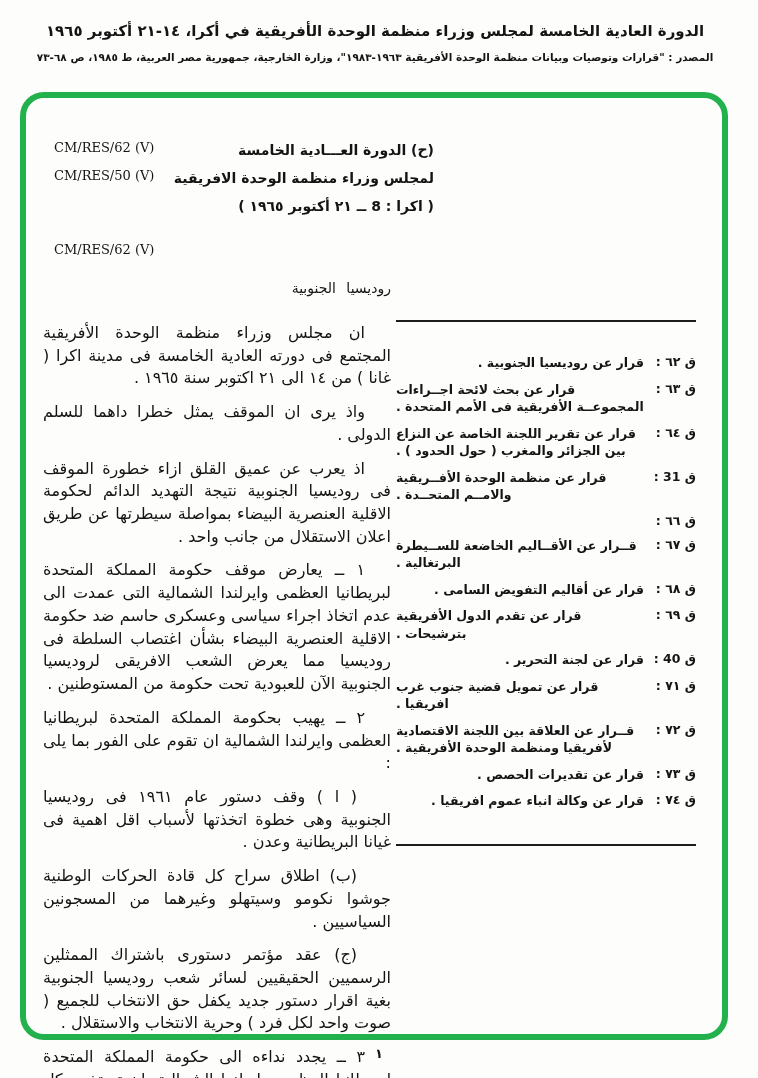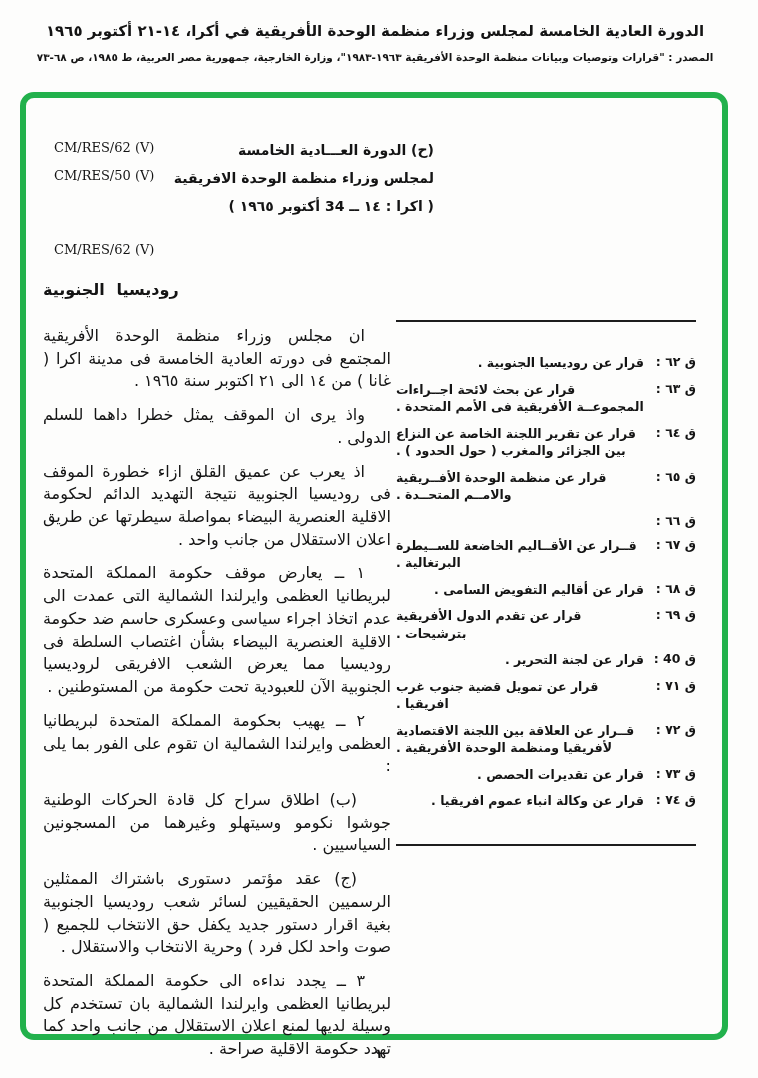--- a/index.html
+++ b/index.html
@@ -9,35 +9,35 @@
     font-family:"DejaVu Sans",sans-serif;
     overflow:hidden;
   }
   
   .page-header{position:absolute;top:22px;left:0;right:8px;text-align:center;direction:rtl;}
   .doc-title{font-size:15px;font-weight:bold;letter-spacing:.2px;}
   .doc-source{font-size:10.5px;font-weight:bold;margin-top:11px;}
   
   .green-box{
     position:absolute;left:20px;top:92px;width:708px;height:948px;
-    box-sizing:border-box;border:6px solid #b91c1c;border-radius:14px;
+    box-sizing:border-box;border:6px solid #b91c1c;border-radius:24px;
     background:transparent;
   }
   
   .refs-top{position:absolute;left:28px;top:42px;font-family:"DejaVu Serif",serif;font-size:13px;}
   .refs-top .ref-line{margin-bottom:13px;}
   .ref-body{position:absolute;left:28px;top:144px;font-family:"DejaVu Serif",serif;font-size:13px;}
   
   .session-heading{
     position:absolute;top:38px;right:288px;direction:rtl;text-align:right;
     font-weight:bold;font-size:14px;line-height:28px;white-space:nowrap;
   }
   
   .left-col{position:absolute;left:17px;top:182px;width:348px;direction:rtl;}
-  .res-title{font-size:16px;font-weight:bold;text-align:left;margin:0 0 26px 0;word-spacing:6px;}
+  .res-title{font-size:14px;font-weight:normal;text-align:right;margin:0 0 26px 0;word-spacing:6px;}
   .body-para{
     font-size:16px;line-height:1.42;text-align:justify;text-align-last:right;
     margin:0 0 11px 0;text-indent:26px;
   }
   .body-para.sub{text-indent:34px;}
   
   .right-col{position:absolute;left:370px;top:222px;width:300px;direction:rtl;}
   .rule{border:none;border-top:2px solid #1d1d1d;margin:0;height:0;}
   .res-list{margin-top:32px;display:flex;flex-direction:column;gap:9px;
     font-weight:bold;font-size:12.5px;}
@@ -60,32 +60,33 @@
 <div class="green-box" style="border-color: rgb(34, 177, 76);">
 
   <div class="refs-top">
     <div class="ref-line" dir="ltr">CM/RES/62 (V)</div>
     <div class="ref-line" dir="ltr">CM/RES/50 (V)</div>
   </div>
 
   <div class="session-heading">
     <div>(ح) الدورة العـــادية الخامسة</div>
     <div>لمجلس وزراء منظمة الوحدة الافريقية</div>
-    <div>( اكرا : ١٤ ــ 34 أكتوبر ١٩٦٥ )</div>
+    <div>( اكرا : 8 ــ ٢١ أكتوبر ١٩٦٥ )</div>
   </div>
 
   <div class="ref-body" dir="ltr">CM/RES/62 (V)</div>
 
   <div class="left-col">
     <h2 class="res-title">روديسيا الجنوبية</h2>
     <p class="body-para">ان مجلس وزراء منظمة الوحدة الأفريقية المجتمع فى دورته العادية الخامسة فى مدينة اكرا ( غانا ) من ١٤ الى ٢١ اكتوبر سنة ١٩٦٥ .</p>
     <p class="body-para">واذ يرى ان الموقف يمثل خطرا داهما للسلم الدولى .</p>
     <p class="body-para">اذ يعرب عن عميق القلق ازاء خطورة الموقف فى روديسيا الجنوبية نتيجة التهديد الدائم لحكومة الاقلية العنصرية البيضاء بمواصلة سيطرتها عن طريق اعلان الاستقلال من جانب واحد .</p>
     <p class="body-para">١ ــ يعارض موقف حكومة المملكة المتحدة لبريطانيا العظمى وايرلندا الشمالية التى عمدت الى عدم اتخاذ اجراء سياسى وعسكرى حاسم ضد حكومة الاقلية العنصرية البيضاء بشأن اغتصاب السلطة فى روديسيا مما يعرض الشعب الافريقى لروديسيا الجنوبية الآن للعبودية تحت حكومة من المستوطنين .</p>
     <p class="body-para">٢ ــ يهيب بحكومة المملكة المتحدة لبريطانيا العظمى وايرلندا الشمالية ان تقوم على الفور بما يلى :</p>
+    <p class="body-para sub">( ا )  وقف دستور عام ١٩٦١ فى روديسيا الجنوبية وهى خطوة اتخذتها لأسباب اقل اهمية فى غيانا البريطانية وعدن .</p>
     <p class="body-para sub">(ب)  اطلاق سراح كل قادة الحركات الوطنية جوشوا نكومو وسيتهلو وغيرهما من المسجونين السياسيين .</p>
     <p class="body-para sub">(ج)  عقد مؤتمر دستورى باشتراك الممثلين الرسميين الحقيقيين لسائر شعب روديسيا الجنوبية بغية اقرار دستور جديد يكفل حق الانتخاب للجميع ( صوت واحد لكل فرد ) وحرية الانتخاب والاستقلال .</p>
     <p class="body-para">٣ ــ يجدد نداءه الى حكومة المملكة المتحدة لبريطانيا العظمى وايرلندا الشمالية بان تستخدم كل وسيلة لديها لمنع اعلان الاستقلال من جانب واحد كما تهدد حكومة الاقلية صراحة .</p>
   </div>
 
   <div class="right-col">
     <hr class="rule">
     <div class="res-list">
       <div class="res-item">
           <span class="res-num">ق ٦٢ :</span>
@@ -93,21 +94,21 @@
         </div>
       <div class="res-item">
           <span class="res-num">ق ٦٣ :</span>
           <span class="res-text">قرار عن بحث لائحة اجــراءات المجموعــة الأفريقية فى الأمم المتحدة .</span>
         </div>
       <div class="res-item">
           <span class="res-num">ق ٦٤ :</span>
           <span class="res-text">قرار عن تقرير اللجنة الخاصة عن النزاع بين الجزائر والمغرب ( حول الحدود ) .</span>
         </div>
       <div class="res-item">
-          <span class="res-num">ق ٦٥ :</span>
+          <span class="res-num">ق 31 :</span>
           <span class="res-text">قرار عن منظمة الوحدة الأفــريقية والامــم المتحــدة .</span>
         </div>
       <div class="res-item">
           <span class="res-num">ق ٦٦ :</span>
         </div>
       <div class="res-item">
           <span class="res-num">ق ٦٧ :</span>
           <span class="res-text">قــرار عن الأقــاليم الخاضعة للســيطرة البرتغالية .</span>
         </div>
       <div class="res-item">

